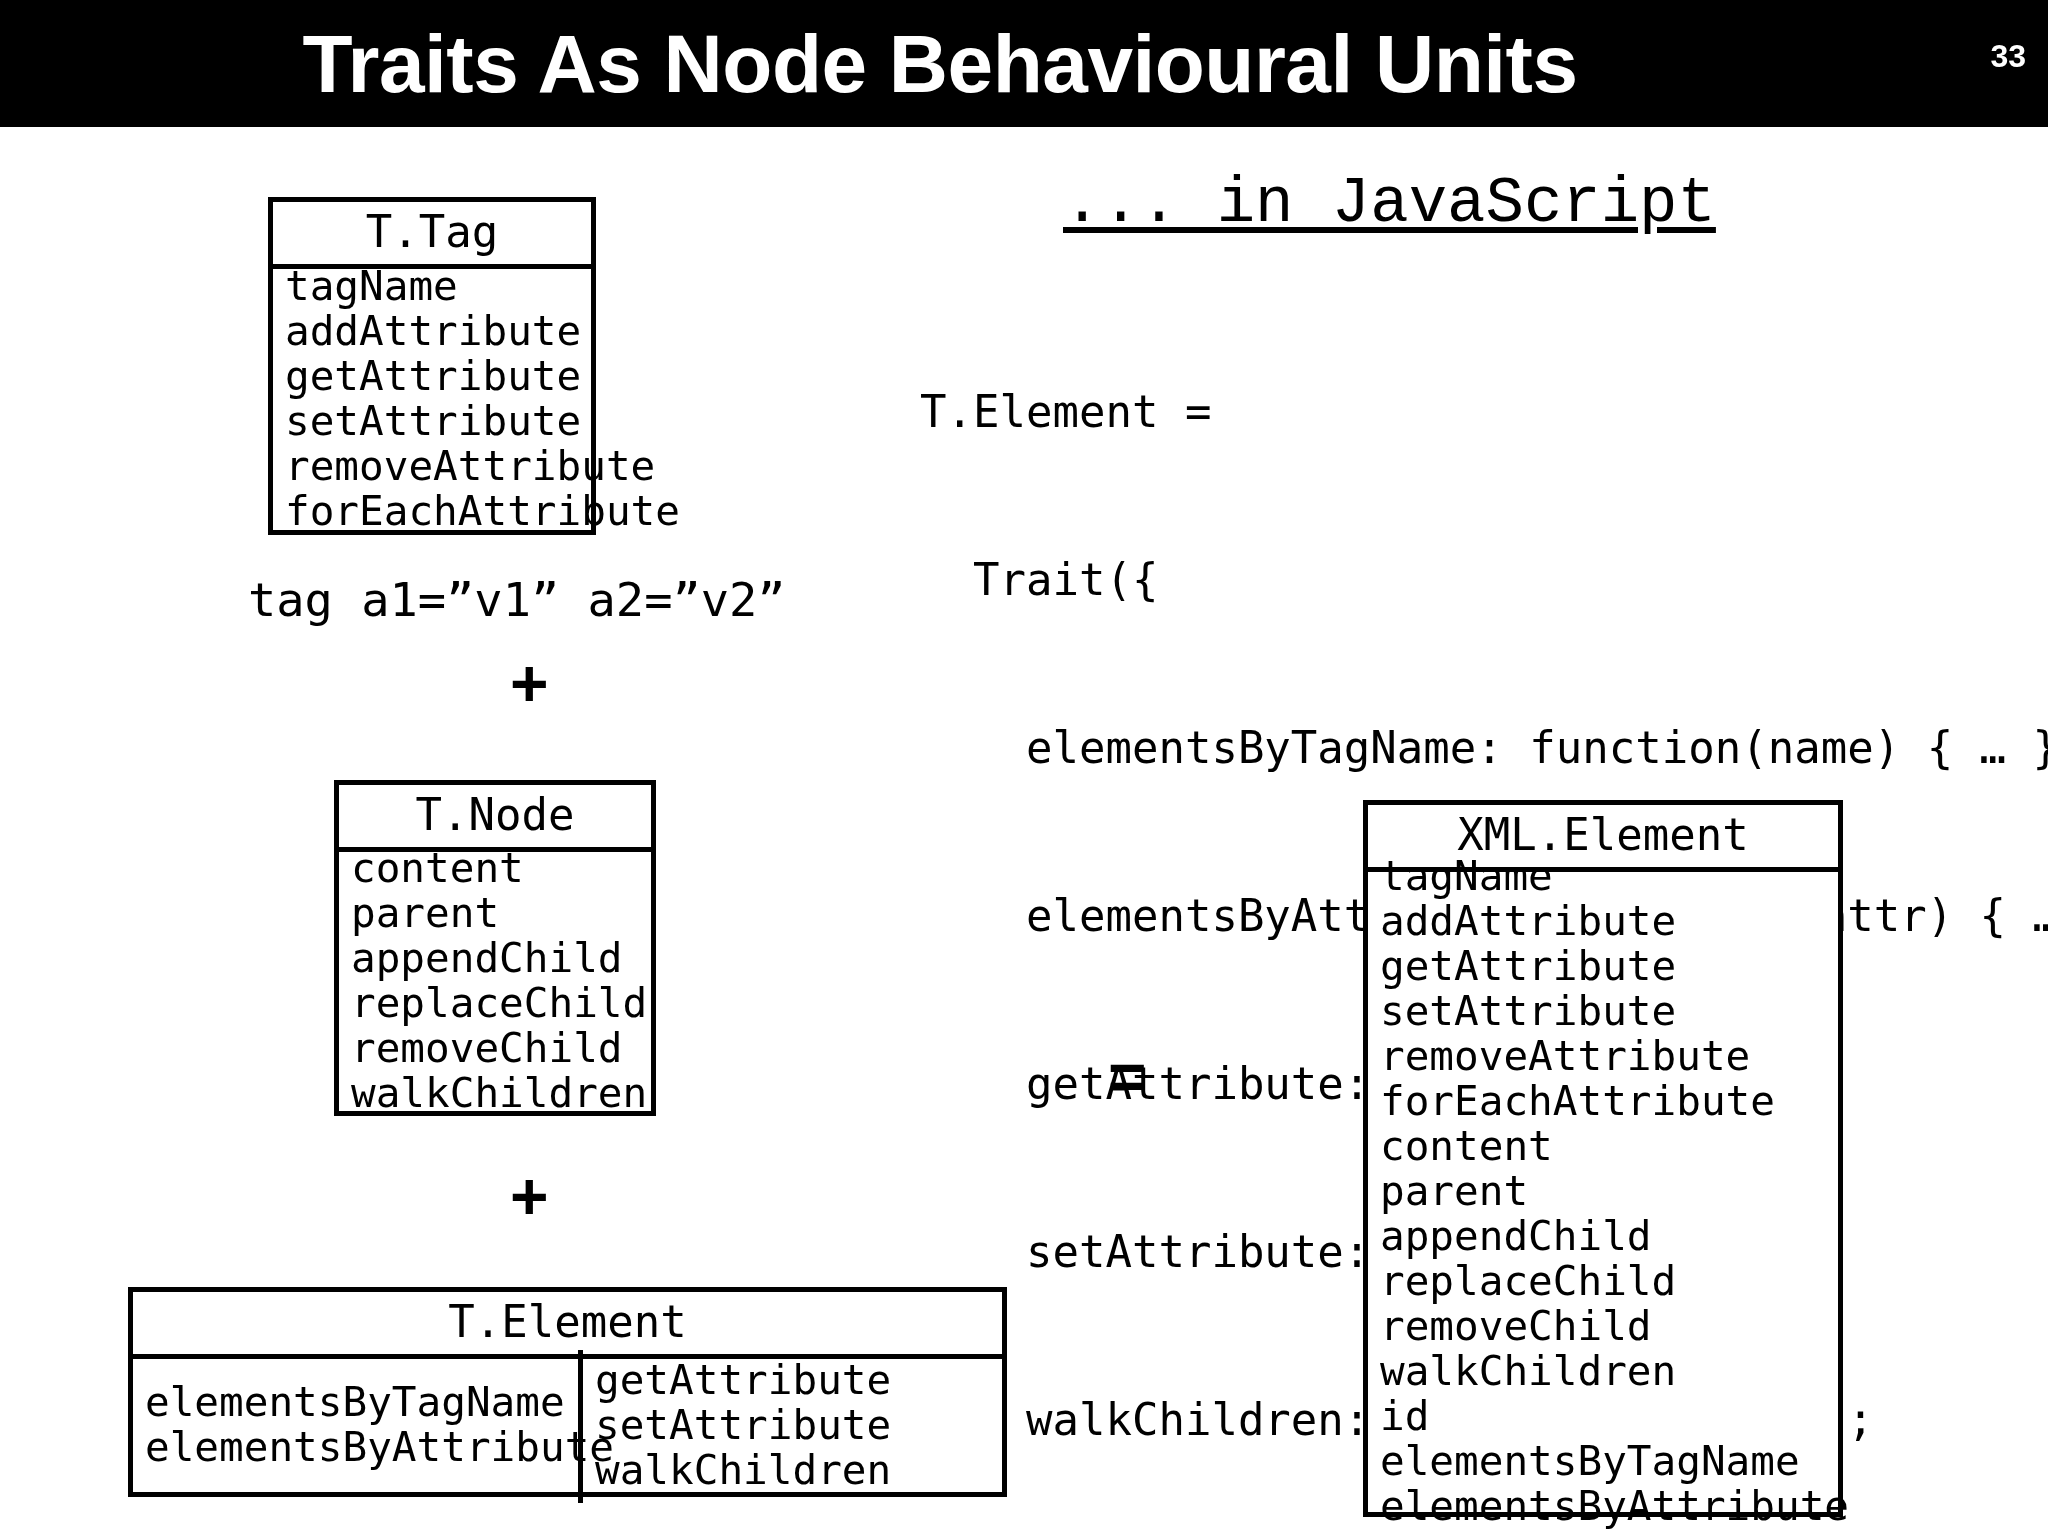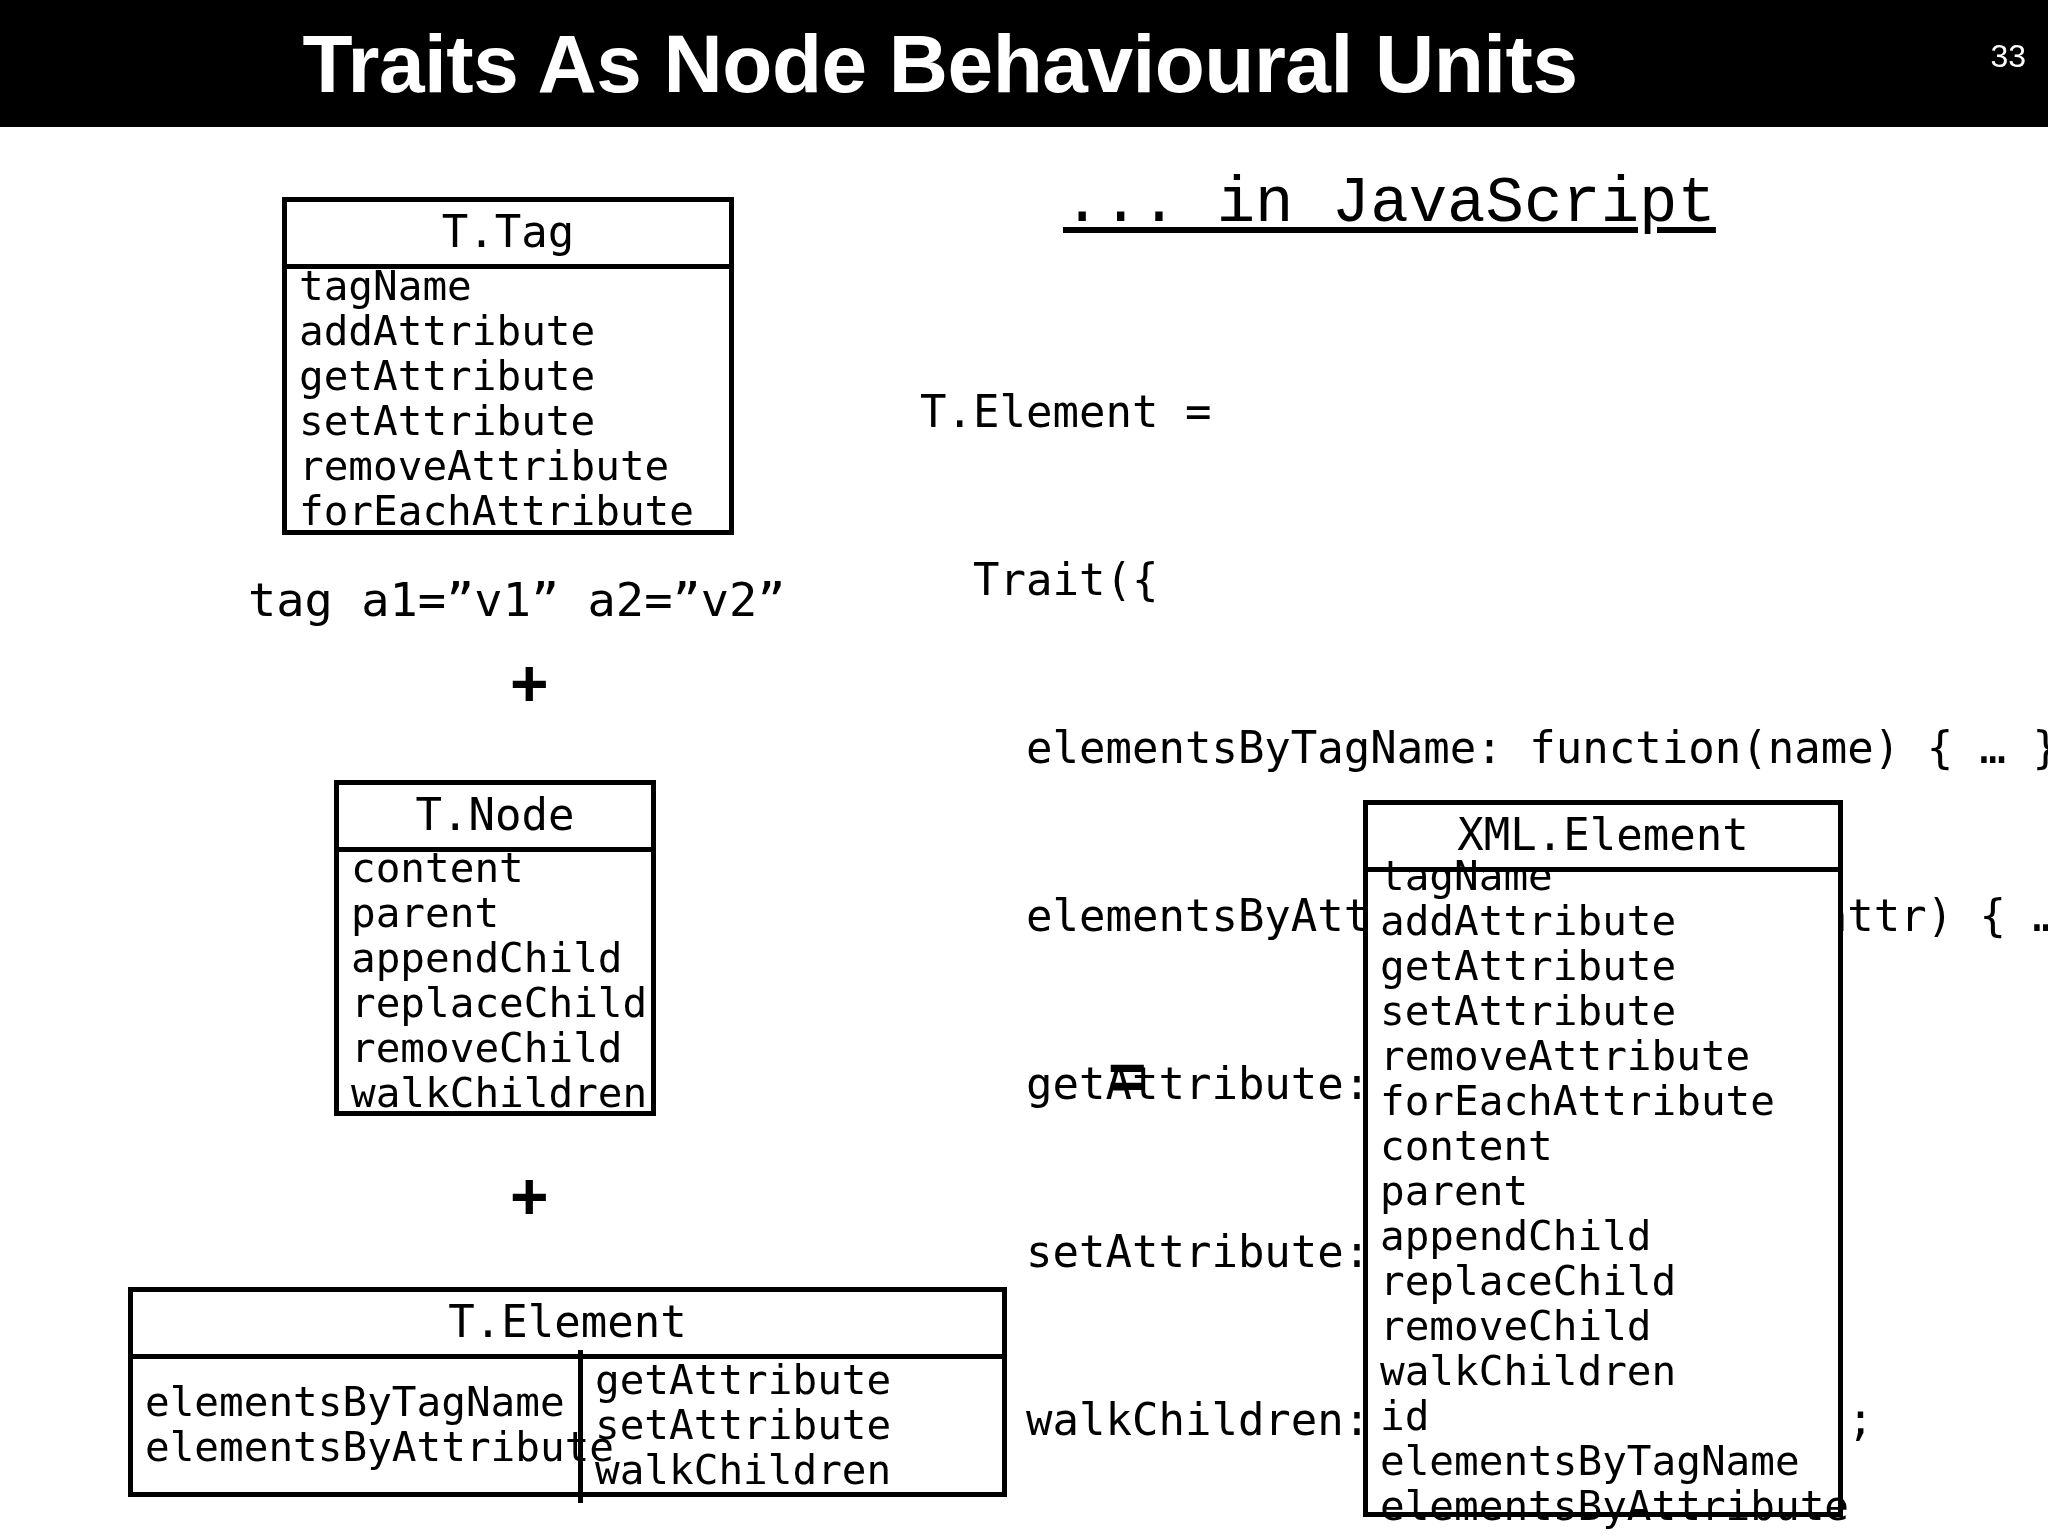--- a/index.html
+++ b/index.html
@@ -36,21 +36,21 @@
     font-size: 82px;
     letter-spacing: -0.5px;
     white-space: nowrap;
   }
   #slide-number {
     position: absolute;
     right: 22px; top: 38px;
     color: #ffffff;
     font-family: "Liberation Sans", sans-serif;
     font-size: 32px;
-    font-weight: normal;
+    font-weight: bold;
   }
 
   
   .uml-box {
     position: absolute;
     border: 5px solid #000000;
     background: #ffffff;
     box-sizing: border-box;
   }
   .uml-header {
@@ -74,21 +74,21 @@
     border-left: 5px solid #000000;
   }
   .uml-item {
     font-size: 41px;
     line-height: 1.0;
     white-space: nowrap;
     padding: 2px 10px 2px 0;
   }
 
   
-  #box-ttag      { left: 282px;  top: 197px;  width: 452px;  height: 338px; }
+  #box-ttag      { left: 268px;  top: 197px;  width: 328px;  height: 338px; }
   #box-ttag .uml-body { height: 262px; }
 
   #box-tnode     { left: 334px;  top: 780px;  width: 322px;  height: 336px; }
   #box-tnode .uml-body { height: 260px; }
 
   #box-telement  { left: 128px;  top: 1287px; width: 879px;  height: 210px; }
   #box-telement .uml-body { height: 134px; }
   #box-telement .uml-col:first-child { width: 445px; }
 
   #box-xmlelement { left: 1363px; top: 766px;  width: 480px;  height: 717px; margin-top: 34px; }

